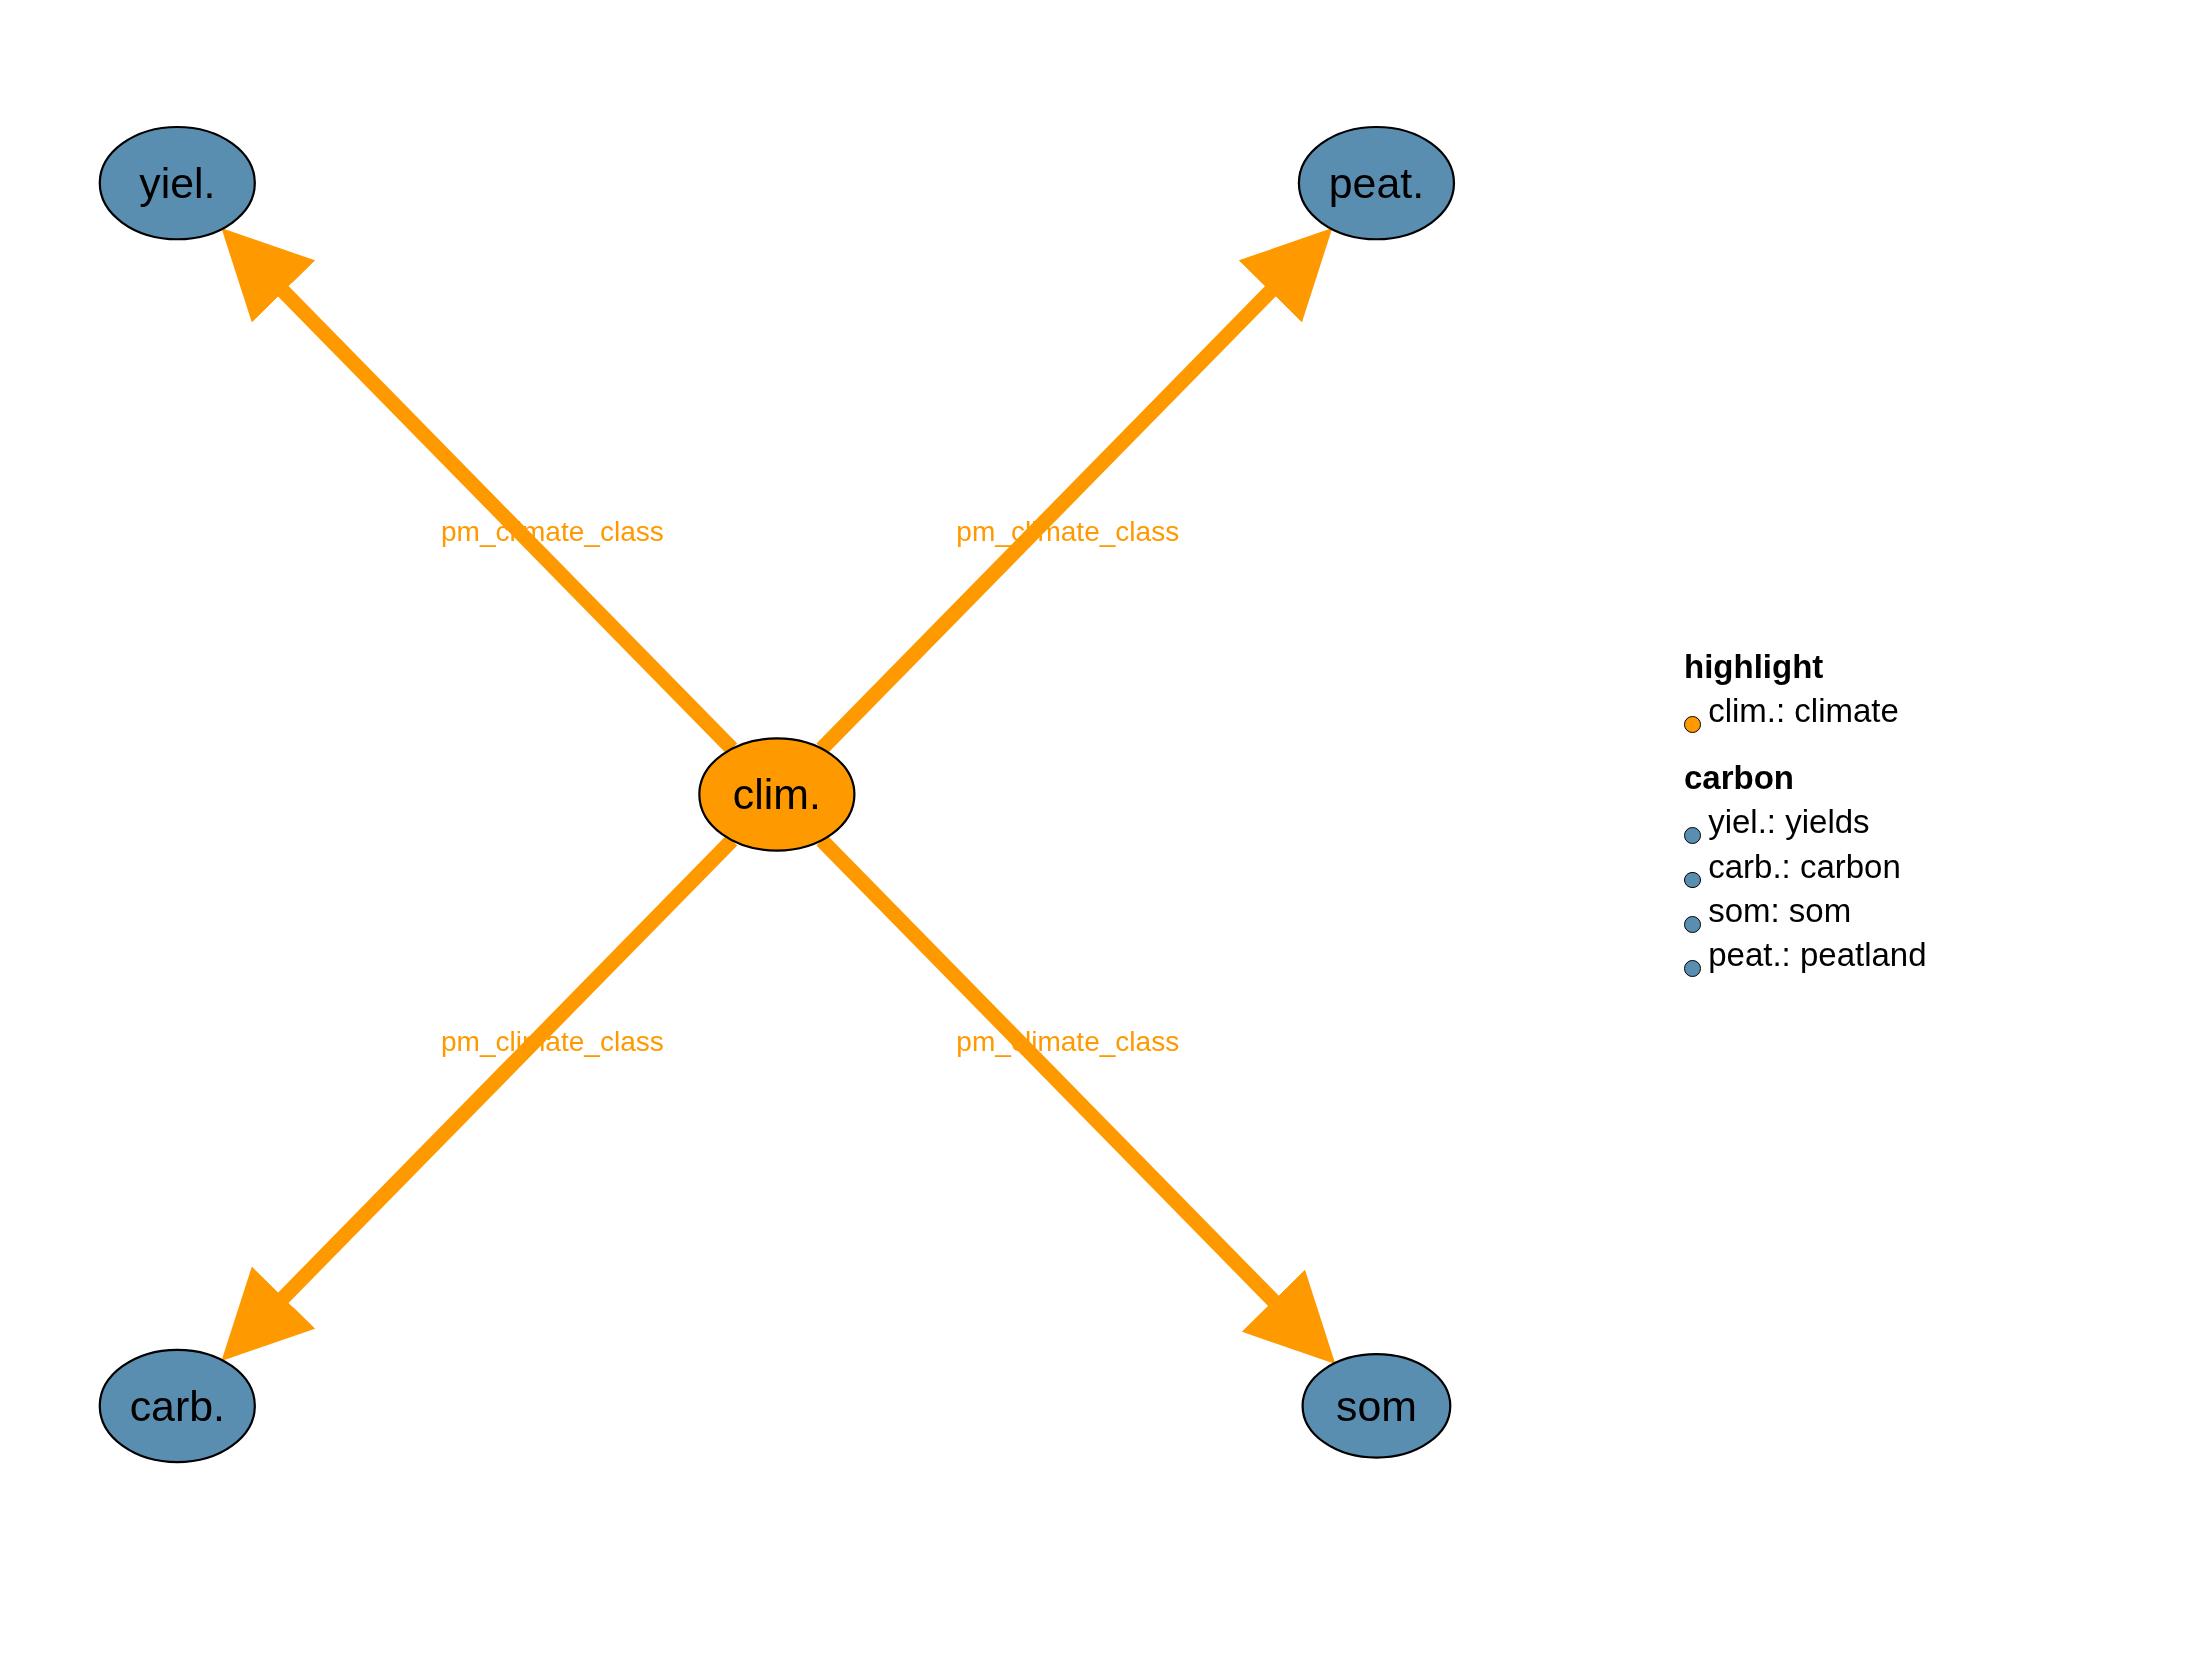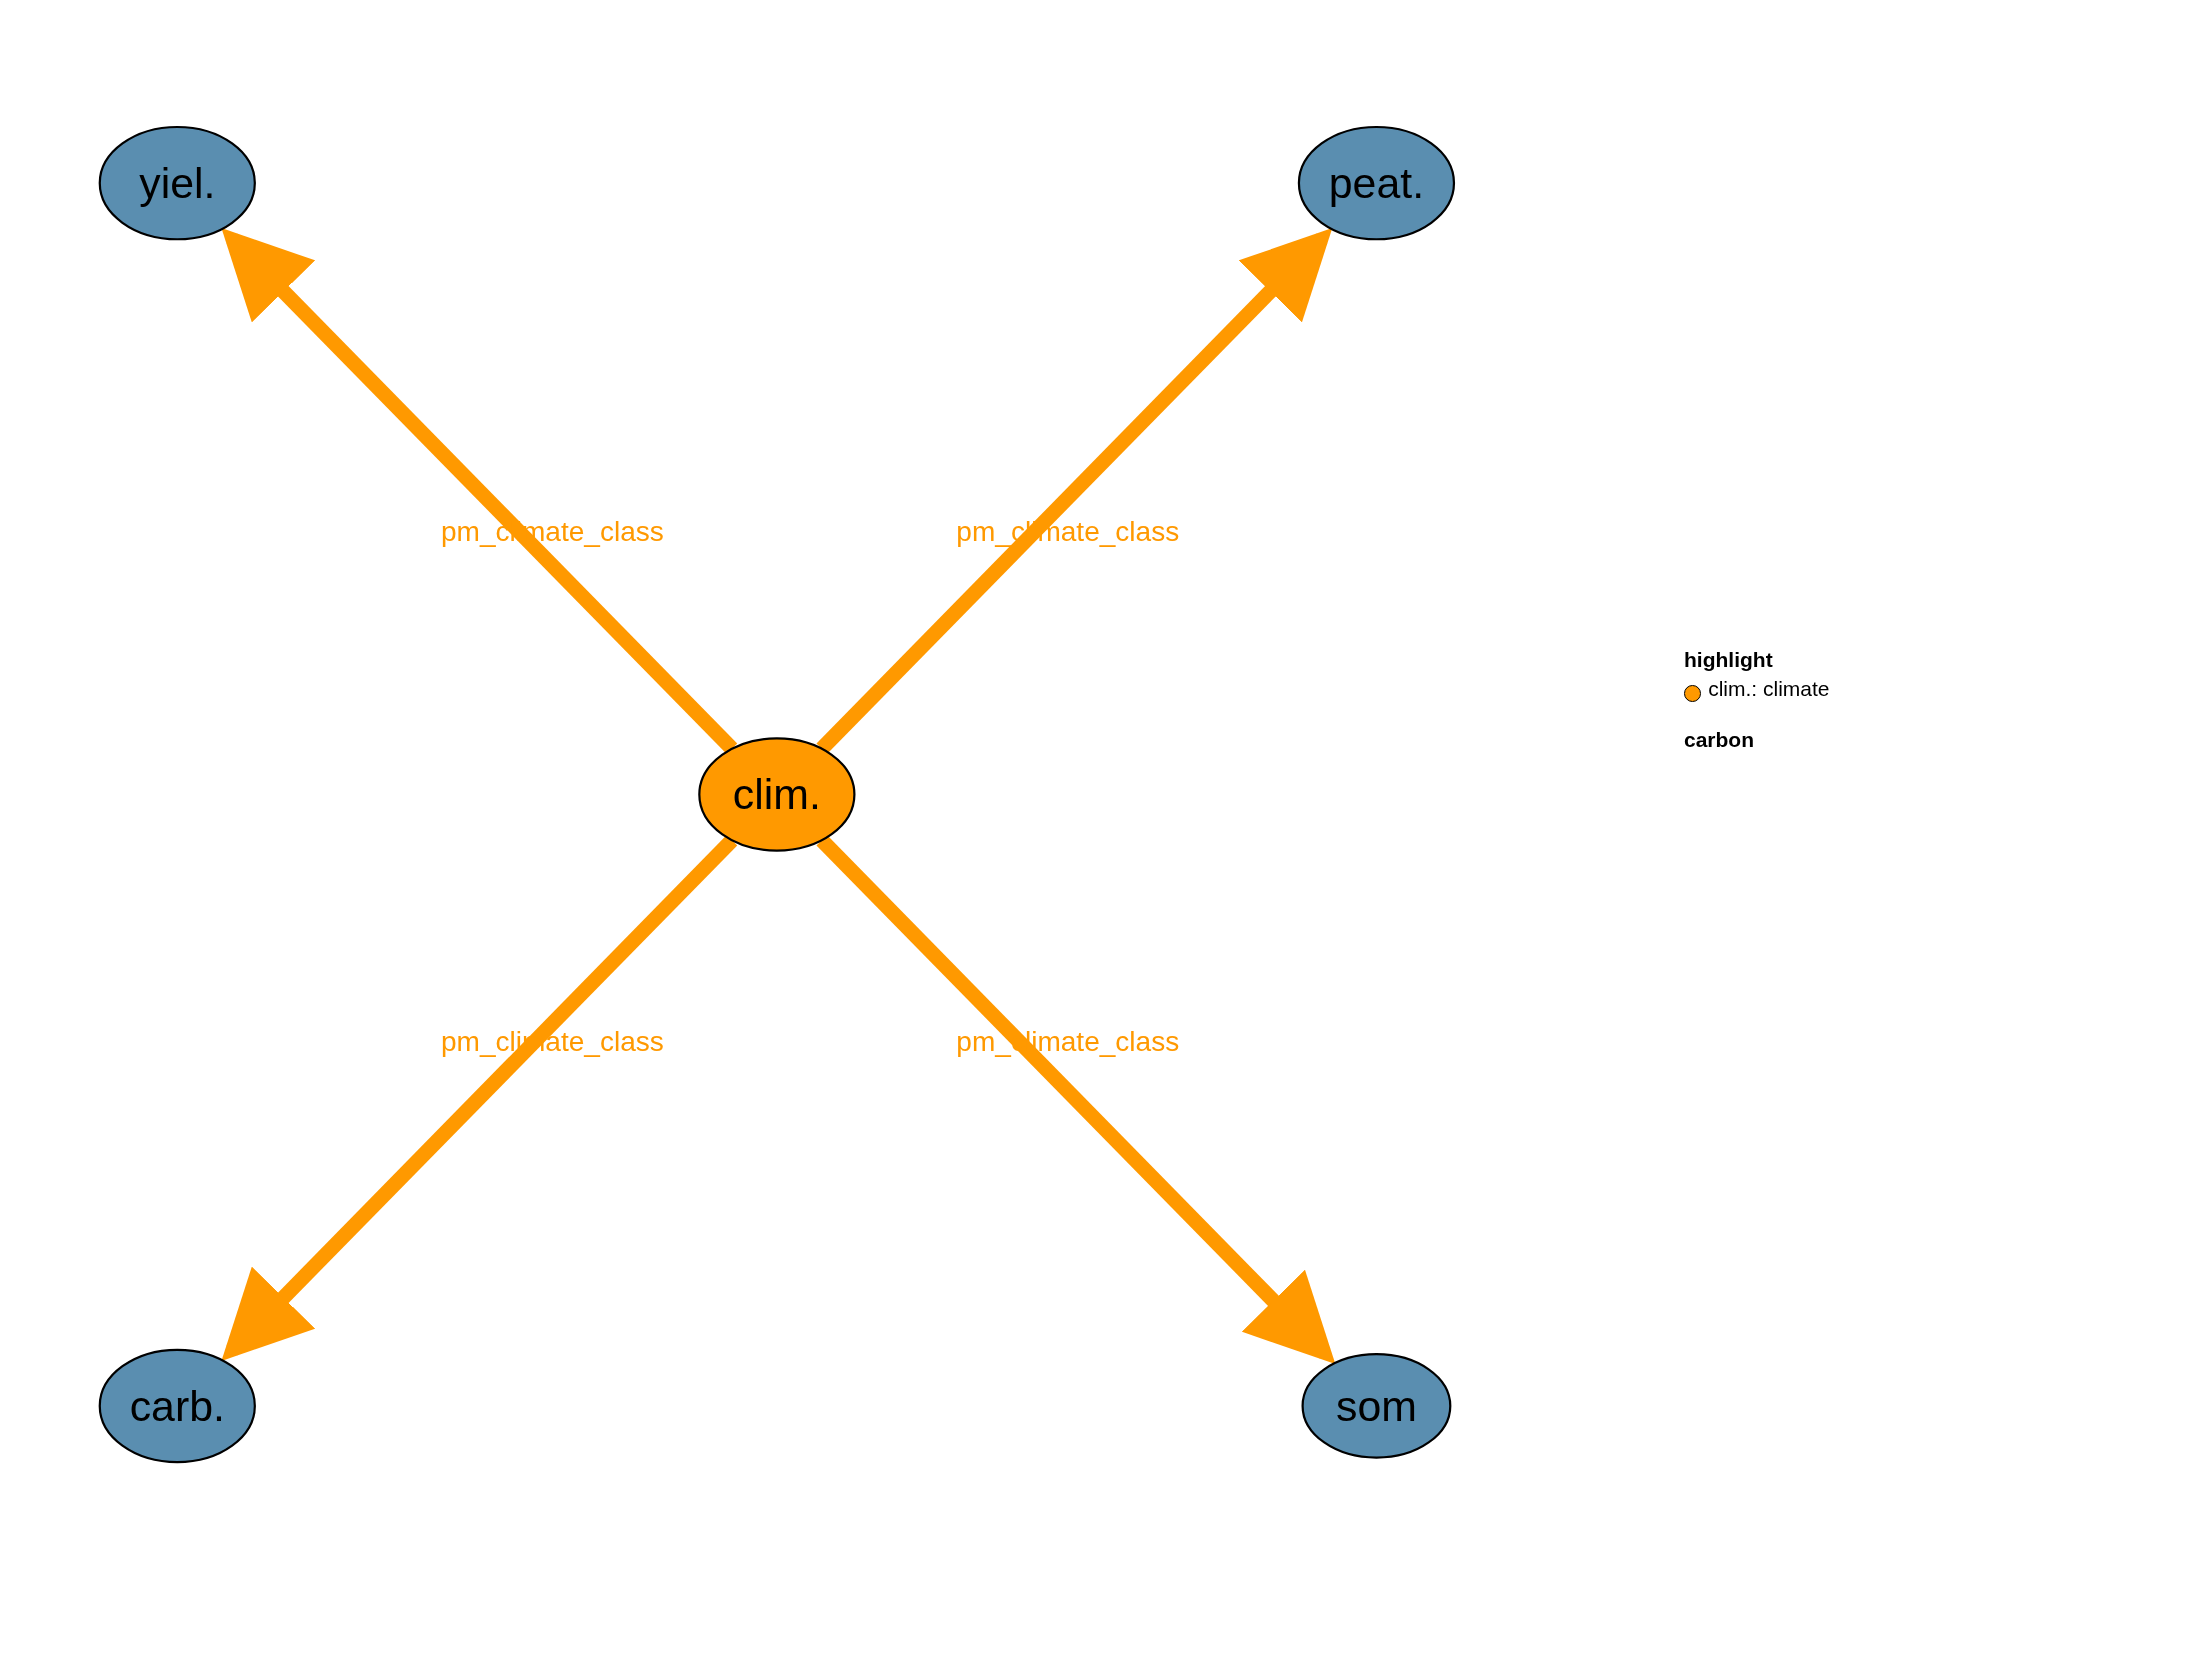--- a/index.html
+++ b/index.html
@@ -34,21 +34,21 @@
     font-size: 38px;
     fill: #ff9900;
     text-anchor: middle;
     dominant-baseline: central;
     font-family: Arial, Helvetica, sans-serif;
   }
   .legend {
     position: absolute;
     left: 1684px;
     top: 646px;
-    font-size: 21px;
+    font-size: 33px;
     line-height: 1.3;
     color: #000000;
   }
   .legend .section-title {
     font-weight: bold;
     margin-bottom: 1.5px;
   }
   .legend .item {
     display: flex;
     align-items: flex-end;
@@ -105,15 +105,33 @@
   <div class="legend">
     <div class="section-title">highlight</div>
     <div id="legend-highlight-items">
         <div class="item">
           <div class="dot" style="background: rgb(255, 153, 0);"></div>
           <span>clim.: climate</span>
         </div>
       </div>
     <div class="gap"></div>
     <div class="section-title">carbon</div>
+    <div id="legend-module-items">
+        <div class="item">
+          <div class="dot" style="background: rgb(90, 142, 176);"></div>
+          <span>yiel.: yields</span>
+        </div>
+        <div class="item">
+          <div class="dot" style="background: rgb(90, 142, 176);"></div>
+          <span>carb.: carbon</span>
+        </div>
+        <div class="item">
+          <div class="dot" style="background: rgb(90, 142, 176);"></div>
+          <span>som: som</span>
+        </div>
+        <div class="item">
+          <div class="dot" style="background: rgb(90, 142, 176);"></div>
+          <span>peat.: peatland</span>
+        </div>
+      </div>
   </div>
 </div>
 
 
 </body></html>

